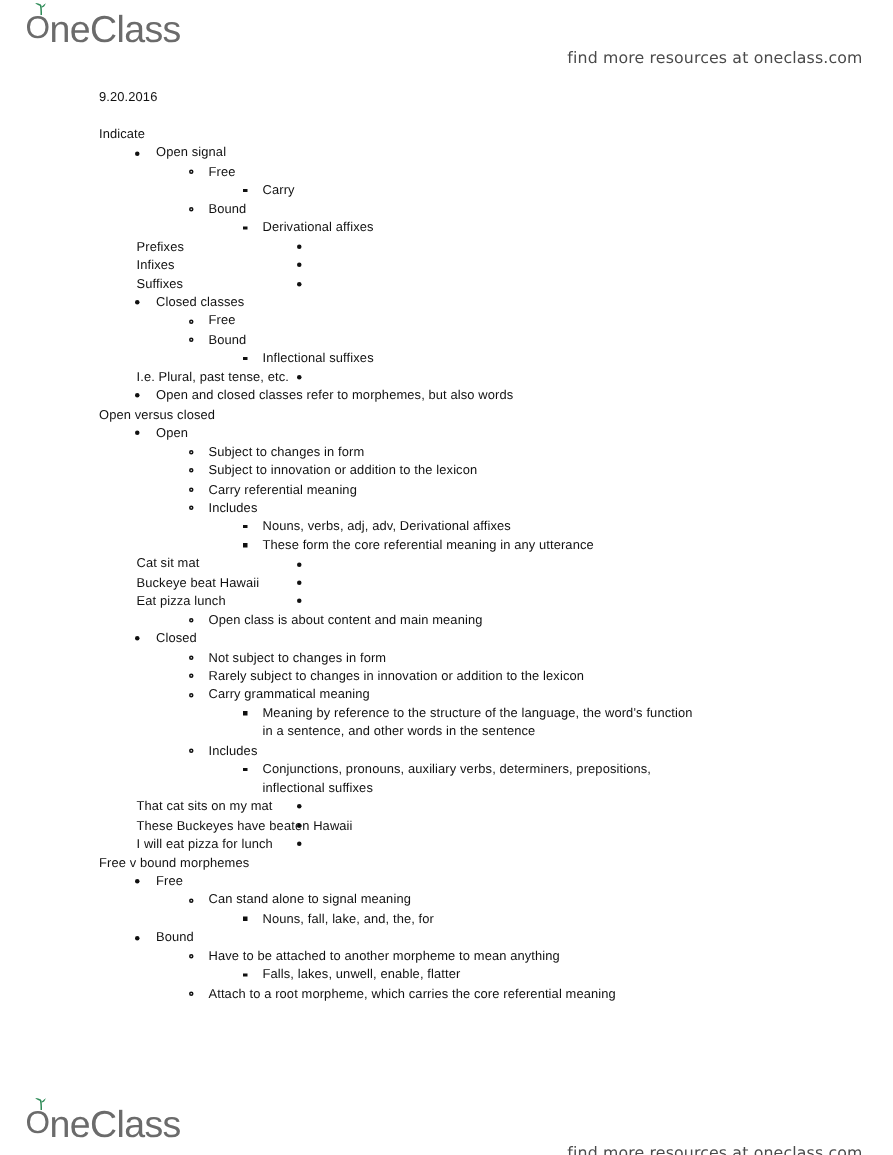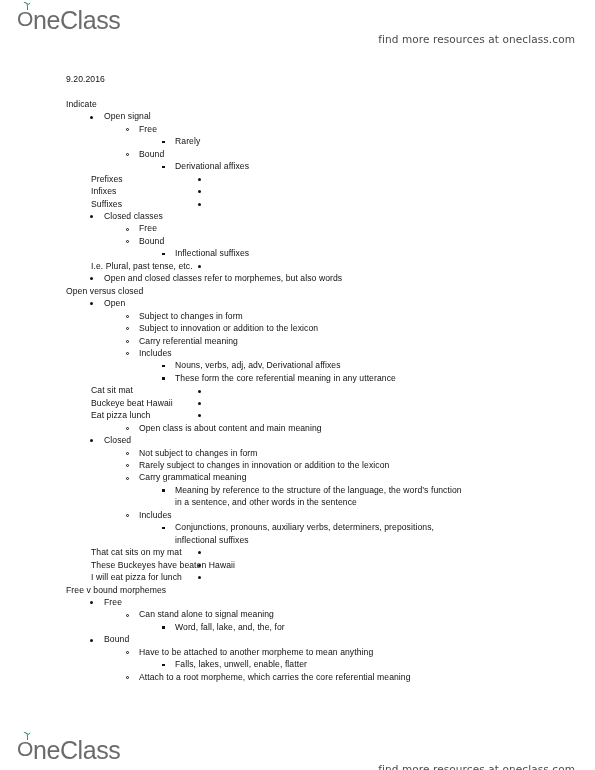--- a/index.html
+++ b/index.html
@@ -66,21 +66,21 @@
     color: #4a4a4a;
     letter-spacing: 0.1px;
     white-space: nowrap;
     margin-top: 37px;
   }
 
   
   .doc {
     position: absolute;
     left: 0;
-    top: 73px;
+    top: 58px;
     width: 530px;
   }
   .line {
     font-family: "Liberation Sans", sans-serif;
     font-size: 8.6px;
     line-height: 12.45px;
     color: #111111;
     white-space: pre-wrap;
     position: relative;
     letter-spacing: 0.08px;
@@ -143,21 +143,21 @@
   <div class="promo">find more resources at oneclass.com</div>
 </div>
 
 <div class="doc">
   <div class="line lvl0">9.20.2016</div>
   <div class="spacer"></div>
   <div id="outline">
       <div class="line lvl0"><span>Indicate</span></div>
       <div class="line lvl1"><span class="bul"></span><span>Open signal</span></div>
       <div class="line lvl2"><span class="bul"></span><span>Free</span></div>
-      <div class="line lvl3"><span class="bul"></span><span>Rarely</span></div>
+      <div class="line lvl3"><span class="bul"></span><span>Carry</span></div>
       <div class="line lvl2"><span class="bul"></span><span>Bound</span></div>
       <div class="line lvl3"><span class="bul"></span><span>Derivational affixes</span></div>
       <div class="line lvl4"><span class="bul"></span><span>Prefixes</span></div>
       <div class="line lvl4"><span class="bul"></span><span>Infixes</span></div>
       <div class="line lvl4"><span class="bul"></span><span>Suffixes</span></div>
       <div class="line lvl1"><span class="bul"></span><span>Closed classes</span></div>
       <div class="line lvl2"><span class="bul"></span><span>Free</span></div>
       <div class="line lvl2"><span class="bul"></span><span>Bound</span></div>
       <div class="line lvl3"><span class="bul"></span><span>Inflectional suffixes</span></div>
       <div class="line lvl4"><span class="bul"></span><span>I.e. Plural, past tense, etc.</span></div>
@@ -182,21 +182,21 @@
 in a sentence, and other words in the sentence</span></div>
       <div class="line lvl2"><span class="bul"></span><span>Includes</span></div>
       <div class="line lvl3"><span class="bul"></span><span>Conjunctions, pronouns, auxiliary verbs, determiners, prepositions,
 inflectional suffixes</span></div>
       <div class="line lvl4"><span class="bul"></span><span>That cat sits on my mat</span></div>
       <div class="line lvl4"><span class="bul"></span><span>These Buckeyes have beaten Hawaii</span></div>
       <div class="line lvl4"><span class="bul"></span><span>I will eat pizza for lunch</span></div>
       <div class="line lvl0"><span>Free v bound morphemes</span></div>
       <div class="line lvl1"><span class="bul"></span><span>Free</span></div>
       <div class="line lvl2"><span class="bul"></span><span>Can stand alone to signal meaning</span></div>
-      <div class="line lvl3"><span class="bul"></span><span>Word, fall, lake, and, the, for</span></div>
+      <div class="line lvl3"><span class="bul"></span><span>Nouns, fall, lake, and, the, for</span></div>
       <div class="line lvl1"><span class="bul"></span><span>Bound</span></div>
       <div class="line lvl2"><span class="bul"></span><span>Have to be attached to another morpheme to mean anything</span></div>
       <div class="line lvl3"><span class="bul"></span><span>Falls, lakes, unwell, enable, flatter</span></div>
       <div class="line lvl2"><span class="bul"></span><span>Attach to a root morpheme, which carries the core referential meaning</span></div>
     </div>
 </div>
 
 <div class="band band-footer">
   <div class="brand">
     <span class="brand-o">

